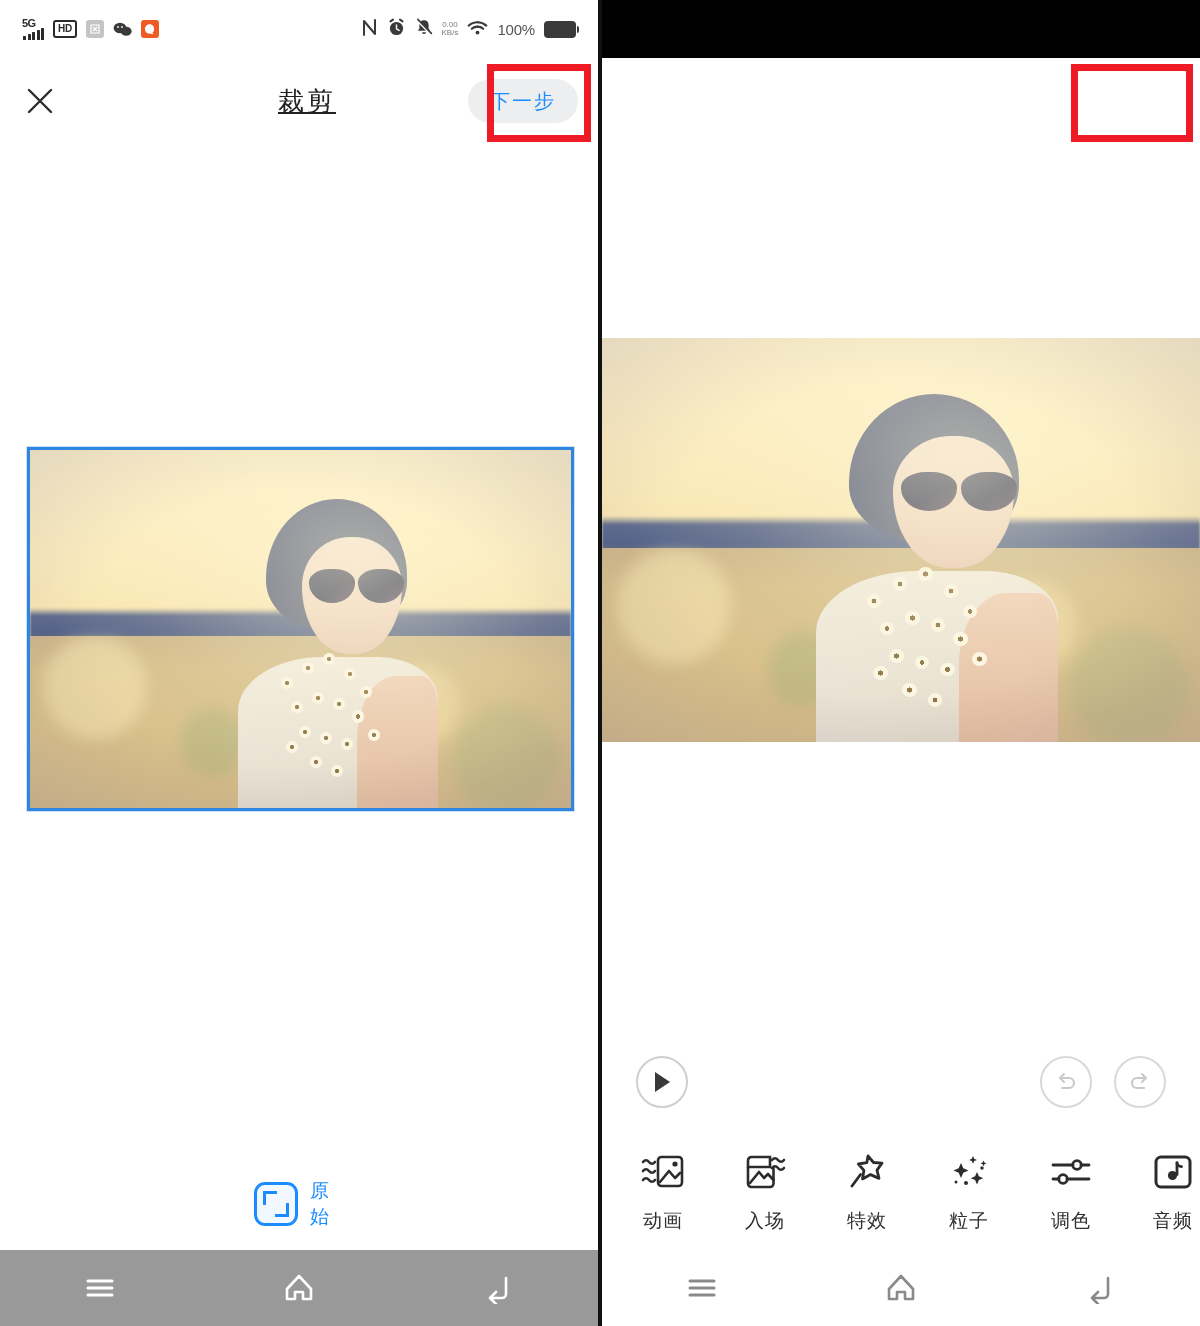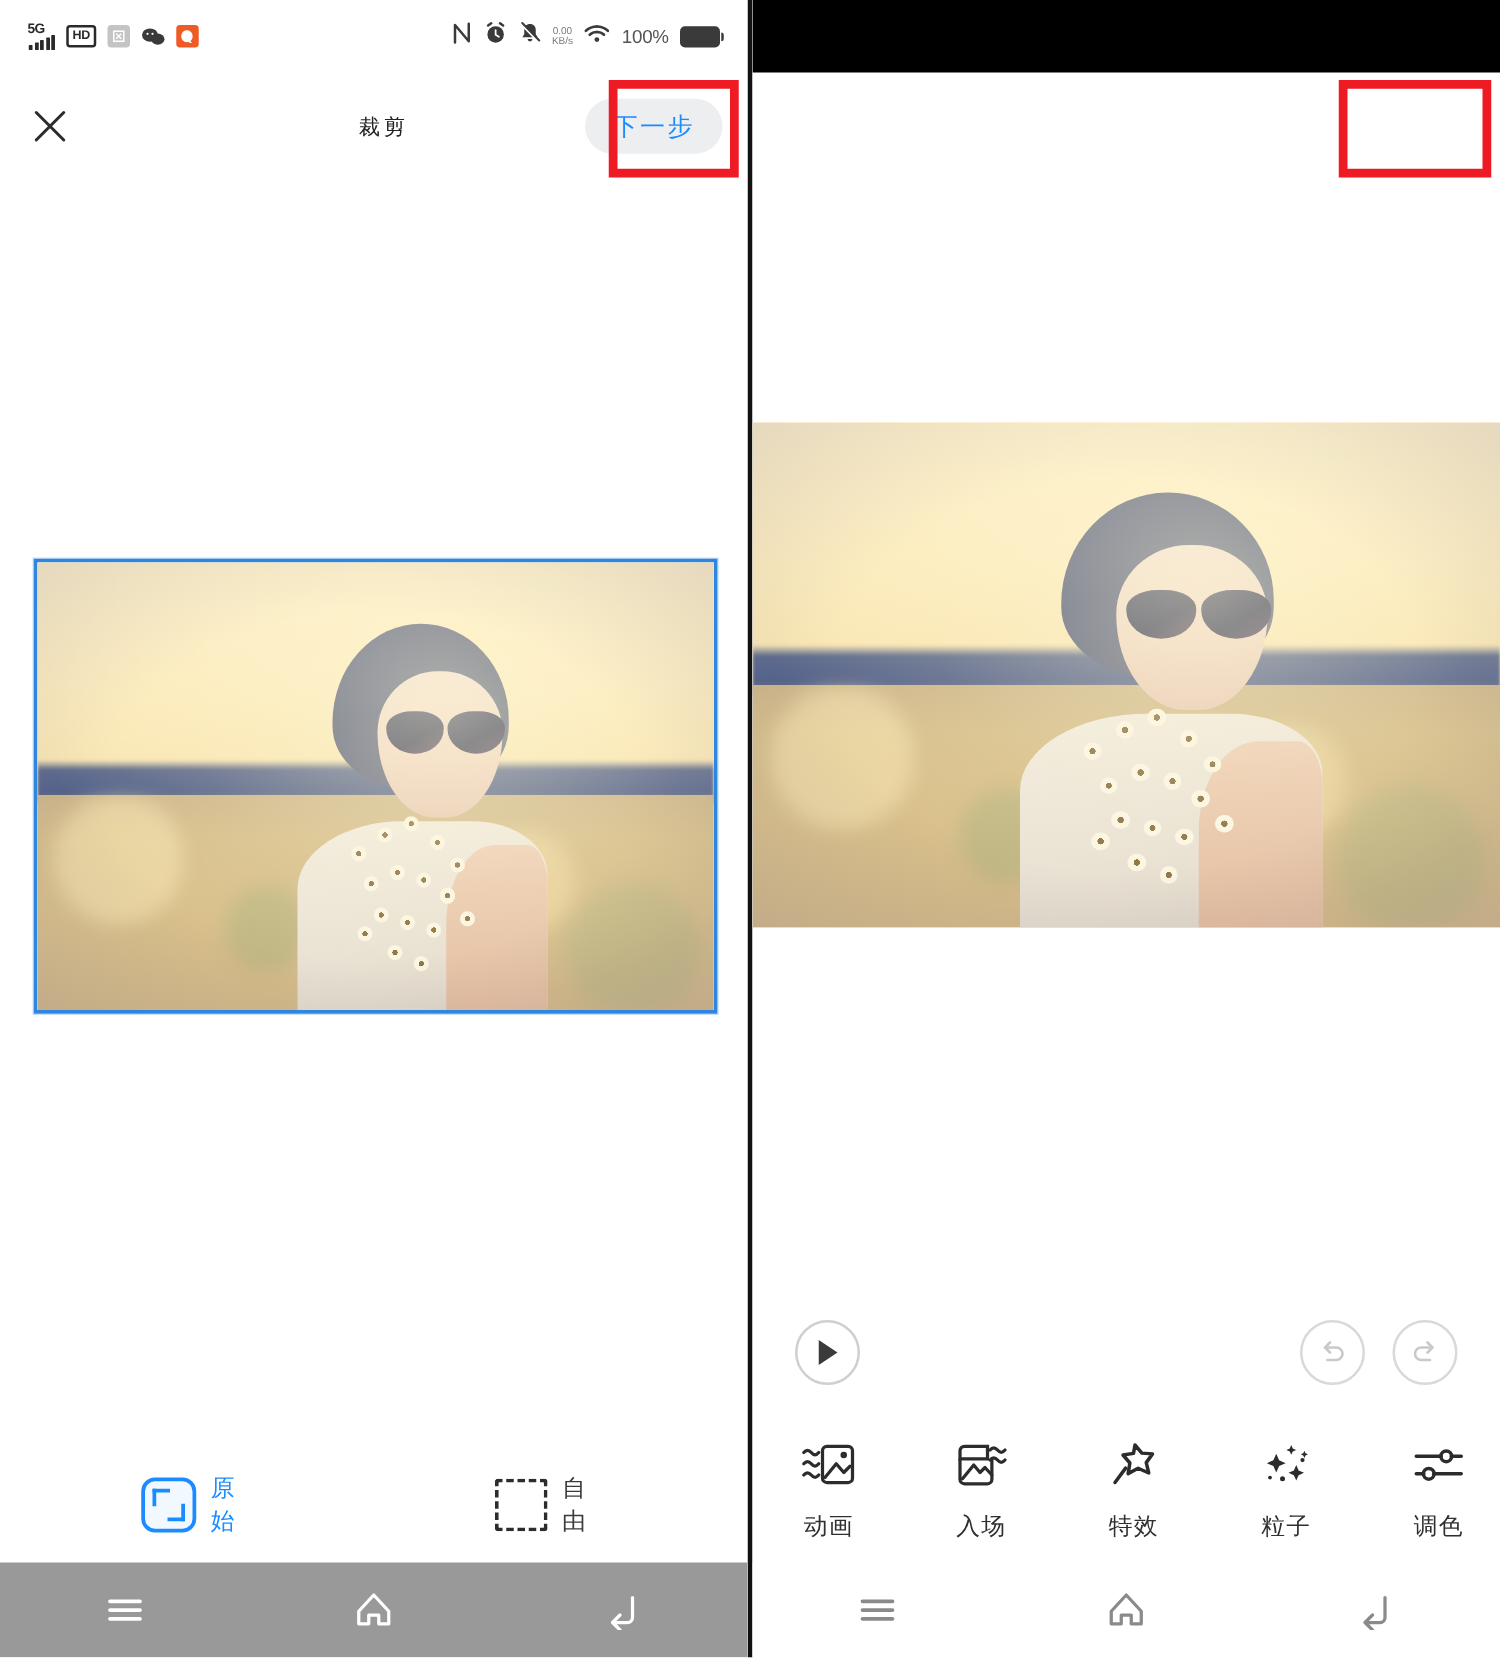--- a/index.html
+++ b/index.html
@@ -72,21 +72,21 @@
   .appbar {
     position: relative; height: 86px; width: 100%;
     display: flex; align-items: center; padding: 0 20px;
   }
   .close-x {
     width: 40px; height: 40px; display: flex;
     align-items: center; justify-content: center; cursor: pointer;
   }
   .appbar-title {
     position: absolute; left: 16px; right: 0; text-align: center;
-    font-size: 17px; color: #222; letter-spacing: 3px; pointer-events: none;
+    font-size: 26px; color: #222; letter-spacing: 3px; pointer-events: none; text-decoration: underline;
   }
   .pill-btn {
     margin-left: auto; background: #eceef0; border-radius: 22px;
     height: 44px; display: flex; align-items: center; justify-content: center;
     padding: 0 22px; color: #1a8cff; font-size: 20px; letter-spacing: 2px;
     position: relative; z-index: 3;
   }
   .pill-btn.with-icon { padding: 0 24px 0 18px; gap: 9px; letter-spacing: 2px; }
 
   
@@ -213,21 +213,21 @@
     display: flex; align-items: center; justify-content: center;
     border: 2px solid #d9d9d9; cursor: pointer;
   }
   .circle-btn.play { border-color: #cfcfcf; }
   .playback-right { margin-left: auto; display: flex; gap: 22px; }
 
   
   .tool-strip {
     position: absolute; left: 0; right: 0; bottom: 76px;
     display: flex; align-items: flex-end;
-    padding: 0 36px 16px; gap: 72px;
+    padding: 0 36px 16px; gap: 52px;
   }
   .tool-item {
     display: flex; flex-direction: column; align-items: center; gap: 12px;
     flex: 0 0 auto; cursor: pointer;
   }
   .tool-label { font-size: 19px; color: #2f2f2f; letter-spacing: 1px; white-space: nowrap; }
   .tool-glyph { width: 50px; height: 48px; display: flex; align-items: center; justify-content: center; }
 
   
   .navbar {
@@ -369,26 +369,20 @@
       </div>
     </div>
 
     <div class="ratio-bar">
       <div class="ratio-item active">
         <div class="shape">
             <div class="sh-original"></div>
           </div>
         <div class="ratio-label">原始</div>
       </div>
-      <div class="ratio-item">
-        <div class="shape">
-            <div class="sh-free"></div>
-          </div>
-        <div class="ratio-label">自由</div>
-      </div>
     </div>
 
     <div class="navbar gray">
       <div class="nav-btn">
         <svg width="34" height="26" viewBox="0 0 34 26">
             <path d="M5 6h24M5 13h24M5 20h24" stroke="#fff" stroke-width="3" stroke-linecap="round"></path>
           </svg>
       </div>
       <div class="nav-btn">
         <svg width="34" height="34" viewBox="0 0 34 34">

